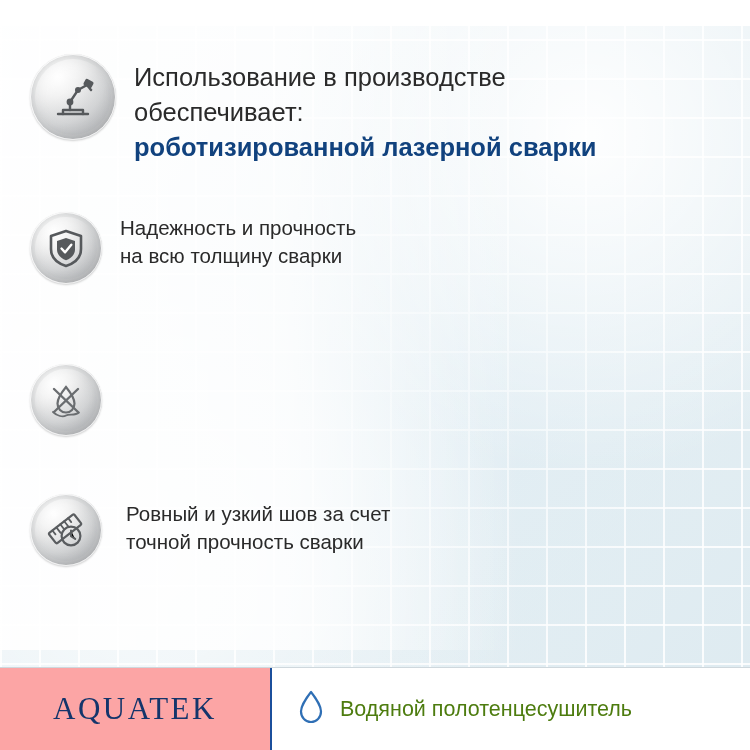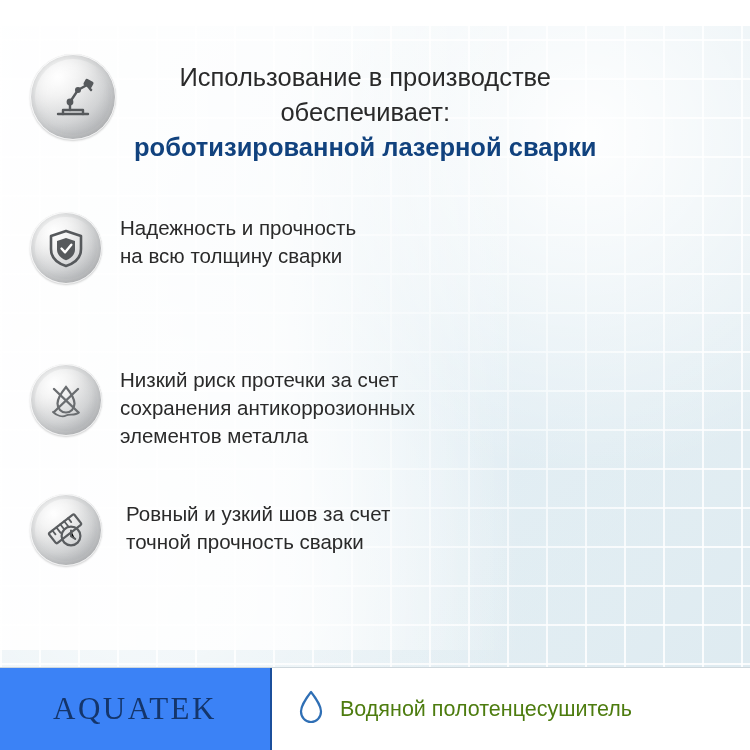--- a/index.html
+++ b/index.html
@@ -48,21 +48,21 @@
   .items {
     position: absolute;
     left: 0; top: 26px; width: 750px;
   }
   .item {
     display: flex;
     align-items: flex-start;
     position: absolute;
     left: 30px;
   }
-  .item-1 { top: 28px; text-align: center; }
+  .item-1 { top: 28px; }
   .item-2 { top: 186px; }
   .item-3 { top: 338px; }
   .item-4 { top: 468px; }
 
   .badge {
     position: relative;
     flex: 0 0 auto;
     border-radius: 50%;
     background:
       radial-gradient(circle at 32% 26%, #ffffff 0%, #f2f2f2 22%, #d8d9da 55%, #b9babc 78%, #cfd0d2 100%);
@@ -121,21 +121,21 @@
     display: flex;
     background: #ffffff;
   }
   .footer-sep {
     position: absolute; left: 0; bottom: 82px; width: 750px; height: 1px;
     background: #cfd8dd;
   }
   .brand {
     width: 272px; height: 82px;
     display: flex; align-items: center; justify-content: center;
-    background: #3b82f6;
+    background: #fca5a5;
     border-right: 2px solid #1b4f9c;
   }
   .brand-text {
     font-family: "Liberation Serif", serif;
     font-size: 31px;
     letter-spacing: 2.5px;
     color: #14356b;
   }
   .tagline {
     flex: 1;
@@ -200,25 +200,20 @@
     <div class="item item-3">
       <div class="badge badge-3">
         <svg width="42" height="42" viewBox="0 0 42 42" aria-hidden="true">
           <g fill="none" stroke="#6a6d70" stroke-width="2.2" stroke-linecap="round">
             <path d="M21 8 C21 8 12.5 18.5 12.5 24.5 C12.5 29.6 16.3 33.5 21 33.5 C25.7 33.5 29.5 29.6 29.5 24.5 C29.5 18.5 21 8 21 8 Z"></path>
             <path d="M8 33 C12 37 18 38.5 21 36.5 C24 34.5 30 37 34 33.5" stroke-width="1.8"></path>
             <path d="M9 10 L33 33" stroke-width="2.4"></path>
             <path d="M33 10 L9 33" stroke-width="2.4"></path>
           </g>
         </svg>
-      </div>
-      <div class="text-col">
-        <div class="body-line">Низкий риск протечки за счет</div>
-        <div class="body-line">сохранения антикоррозионных</div>
-        <div class="body-line">элементов металла</div>
       </div>
     </div>
 
     <div class="item item-4">
       <div class="badge badge-4">
         <svg width="44" height="44" viewBox="0 0 44 44" aria-hidden="true">
           <g transform="rotate(-38 22 22)">
             <rect x="6" y="14" width="32" height="13" rx="1.5" fill="none" stroke="#5a5d60" stroke-width="2.2"></rect>
             <g stroke="#5a5d60" stroke-width="1.8" stroke-linecap="round">
               <path d="M11 14 v5"></path>

